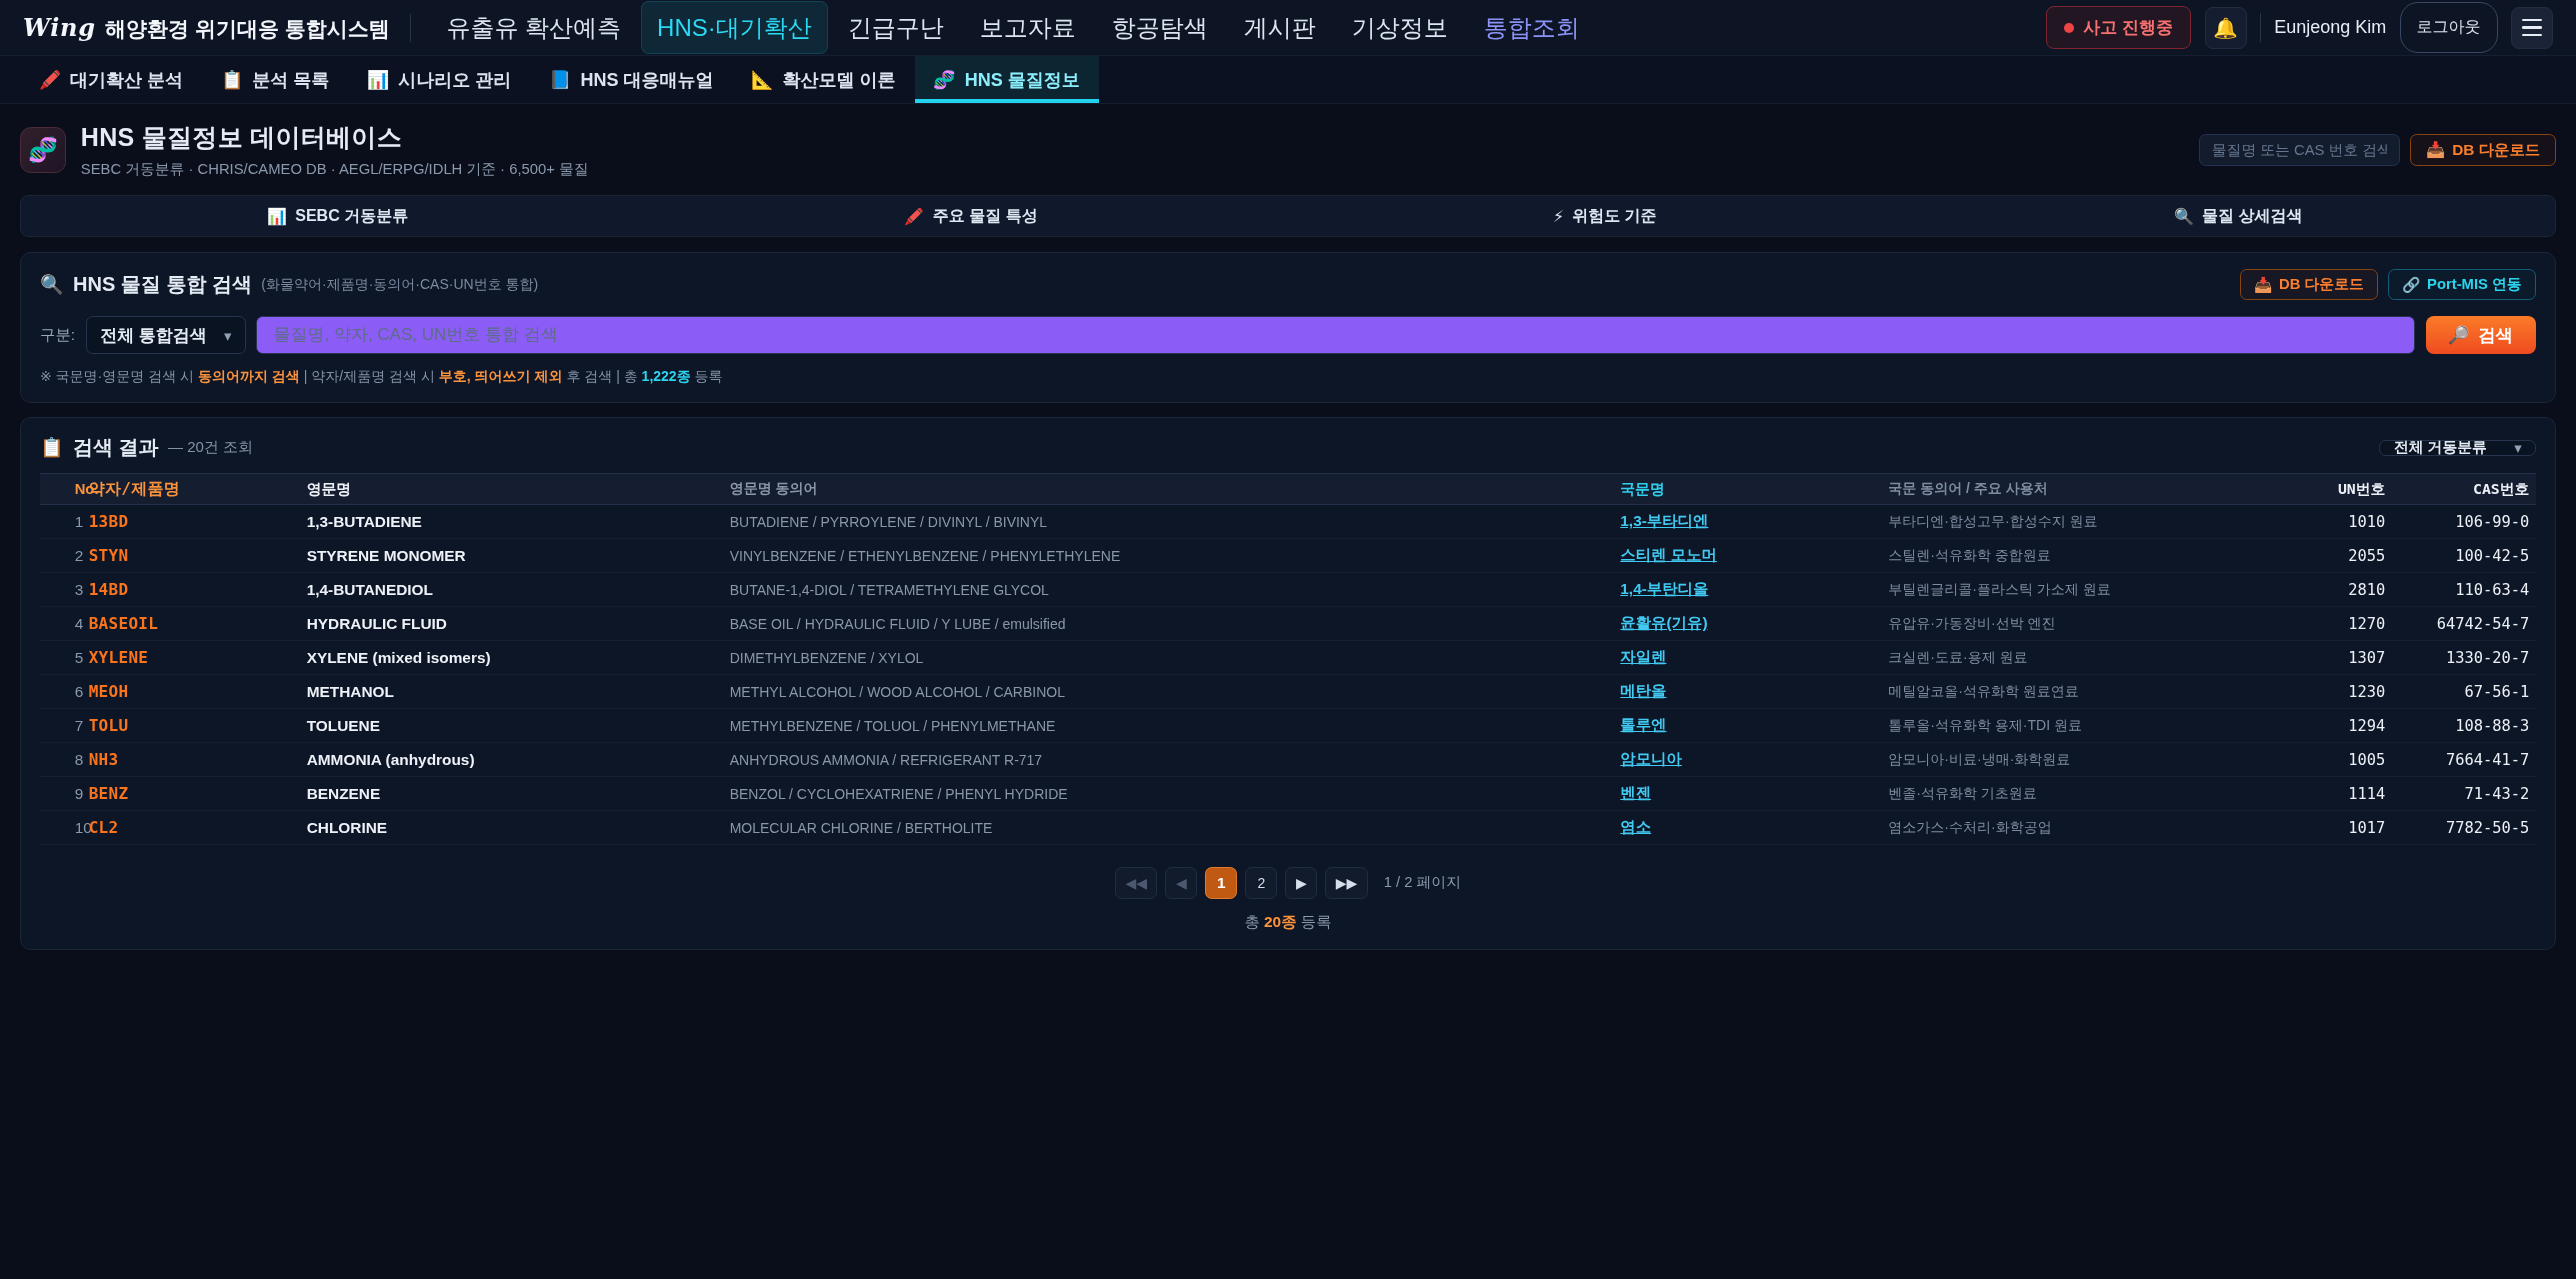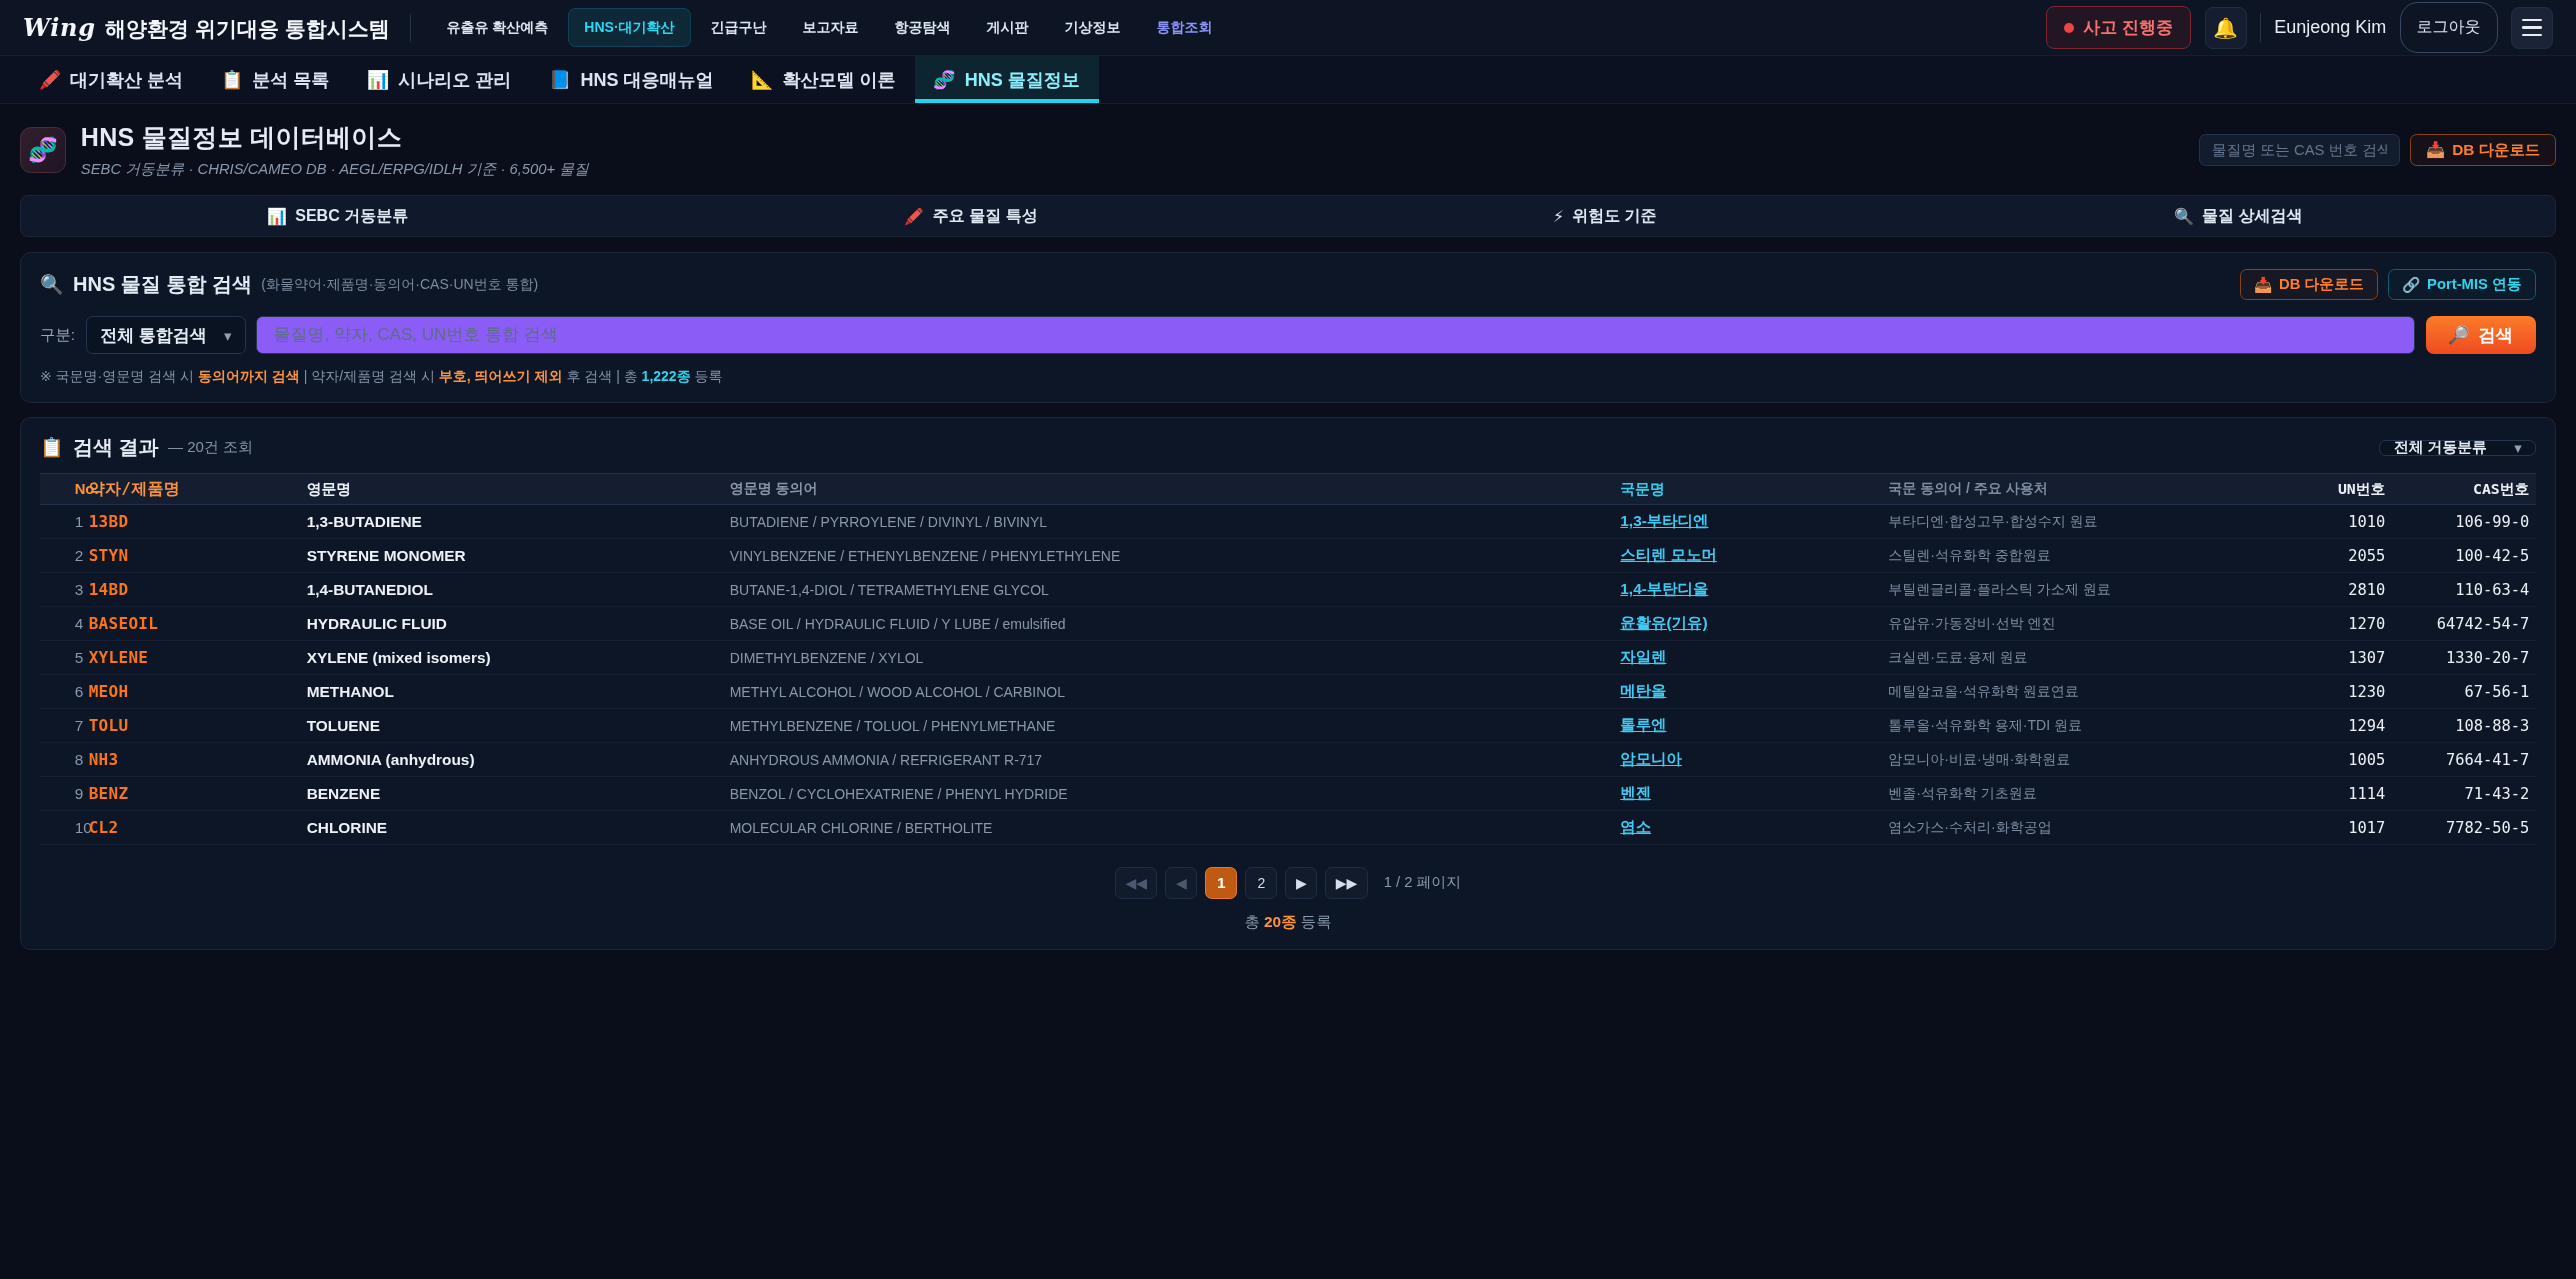--- a/index.html
+++ b/index.html
@@ -11,21 +11,21 @@
   }
   
   .topnav { height:56px; background:#0d1524; border-bottom:0.7px solid #161f31;
     display:flex; align-items:center; padding:0 23px; }
   .logo { display:flex; align-items:baseline; cursor:pointer; }
   .logo-mark { font-family:"DejaVu Serif",serif; font-style:italic; font-weight:bold;
     font-size:24px; color:#f3f6fb; margin-right:9.4px; letter-spacing:0.7px; }
   .logo-title { font-size:21px; font-weight:800; color:#f3f6fb; }
   .v-divider { width:0.7px; height:28px; background:#273349; margin:0 20px; }
   .nav-items { display:flex; gap:4px; align-items:center; }
-  .nav-item { padding:10.7px 16px; font-size:14px; font-weight:700; color:#dde5f0;
+  .nav-item { padding:10.7px 16px; font-size:24px; font-weight:400; color:#dde5f0;
     border-radius:8px; cursor:pointer; white-space:nowrap; }
   .nav-item.active { color:#2bd9f2; background:rgba(34,211,238,.10);
     box-shadow:inset 0 0 0 0.7px rgba(34,211,238,.22); }
   .nav-item.accent { color:#8b93f8; }
   .top-right { margin-left:auto; display:flex; align-items:center; gap:13.4px; }
   .incident-badge { display:flex; align-items:center; gap:8.7px; border:0.7px solid #7f2430;
     background:rgba(127,29,29,.18); color:#f87171; font-size:17px; font-weight:700;
     padding:8.7px 17.4px; border-radius:8px;text-align:center; }
   .incident-dot { width:10px; height:10px; border-radius:50%; background:#ef4444; }
   .bell-btn { width:42px; height:42px; display:flex; align-items:center; justify-content:center;
@@ -46,21 +46,21 @@
     font-weight:700; color:#dce4ef; cursor:pointer; white-space:nowrap; }
   .subtab .ticon { font-size:18px; }
   .subtab.active { background:#0d2531; color:#8deefb; box-shadow:inset 0 -4px 0 #22d3ee; }
   
   .page-head { display:flex; align-items:center; padding:17.4px 20px 10.7px; }
   .page-icon { width:46px; height:46px; border-radius:10.7px;
     background:linear-gradient(135deg,#33202b,#1d1426); border:0.7px solid #4b2c38;
     display:flex; align-items:center; justify-content:center; font-size:24px; }
   .page-titles { margin-left:14.8px; }
   .page-title { font-size:25px; font-weight:800; letter-spacing:0.3px; }
-  .page-sub { margin-top:6px; font-size:14.8px; color:#8b99ad;font-style:italic; }
+  .page-sub { margin-top:6px; font-size:14.8px; color:#8b99ad; }
   .head-right { margin-left:auto; display:flex; gap:10.7px; align-items:center; }
   .quick-input { width:201px; height:32px; background:#131c2d; border:0.7px solid #263350;
     border-radius:6.7px; color:#e5ebf4; font-size:14.8px; padding:0 12px;
     font-family:"Liberation Sans","DejaVu Sans",sans-serif; }
   .quick-input::placeholder { color:#667690; }
   .db-btn { height:32px; display:flex; align-items:center; gap:6.7px; padding:0 14.8px;
     border-radius:6.7px; border:0.7px solid #8a4410; background:rgba(124,45,18,.12);
     color:#fb7f2f; font-weight:800; font-size:15.4px; cursor:pointer; white-space:nowrap; }
   
   .feature-strip { margin:5.4px 20px 0; height:42px; background:#10192b;

